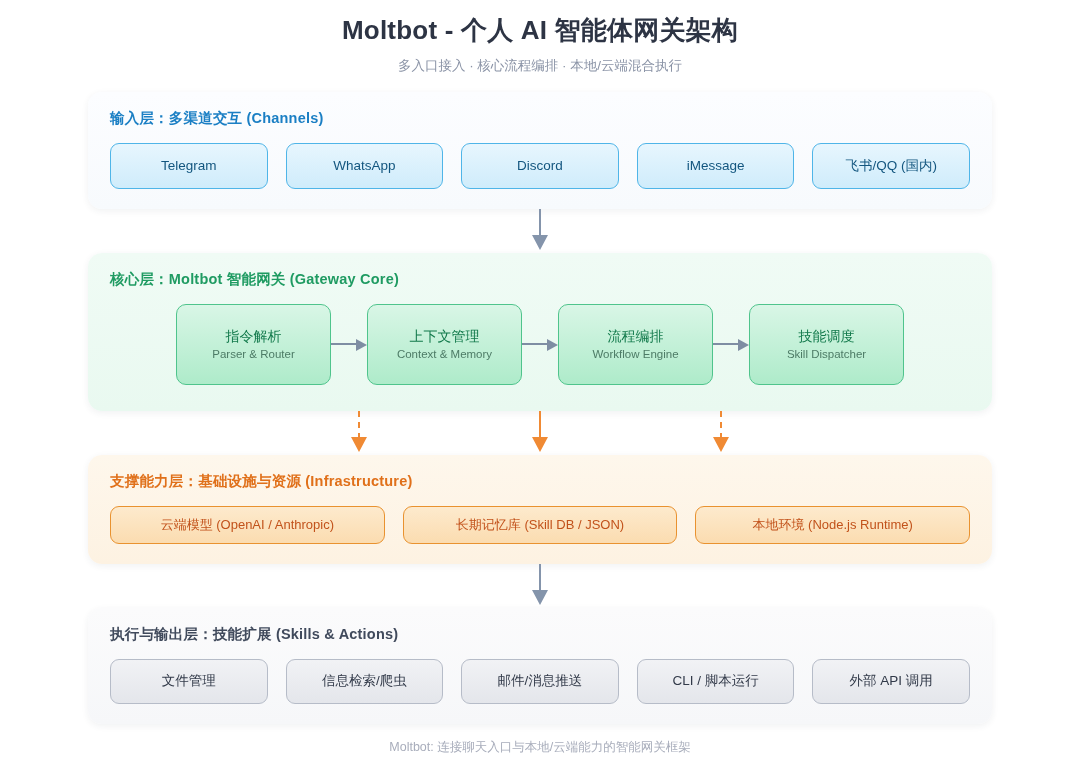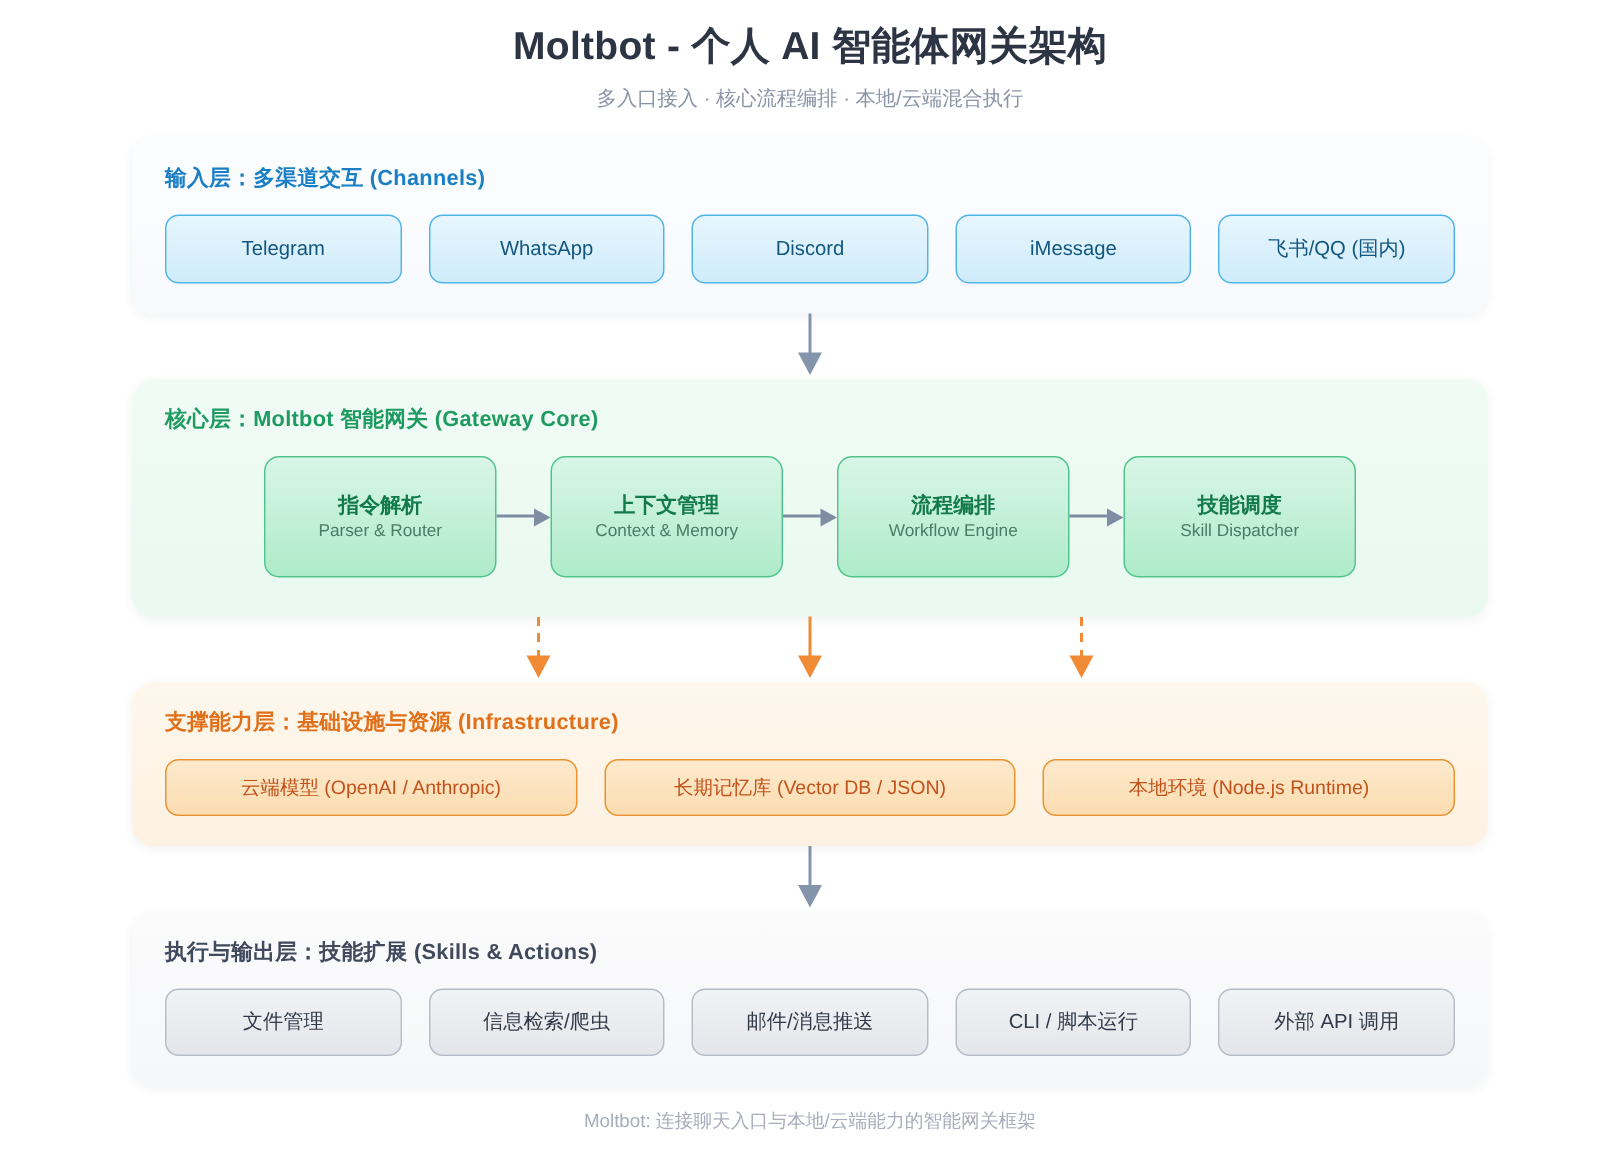--- a/index.html
+++ b/index.html
@@ -105,21 +105,21 @@
     border: 1.6px solid #4fc48c;
     background: linear-gradient(180deg,#d9f6e6 0%,#aeebca 100%);
     display: flex;
     flex-direction: column;
     align-items: center;
     justify-content: center;
     gap: 2px;
   }
   .core-box .cn {
     font-size: 14px;
-    font-weight: bold;
+    font-weight: normal;
     color: #137a4c;
   }
   .core-box .en {
     font-size: 11.5px;
     color: #4d7b66;
   }
   .core-arrow {
     flex: 0 0 36px;
     height: 14px;
     position: relative;
@@ -278,21 +278,21 @@
     <div class="v-arrow orange-dashed" style="left:70%;">
       <div class="stem"></div>
         <div class="head"></div>
     </div>
   </div>
 
   <div class="layer layer-infra">
     <div class="layer-title">支撑能力层：基础设施与资源 (Infrastructure)</div>
     <div class="chips">
       <div class="chip chip-orange">云端模型 (OpenAI / Anthropic)</div>
-      <div class="chip chip-orange">长期记忆库 (Vector DB / JSON)</div>
+      <div class="chip chip-orange">长期记忆库 (Skill DB / JSON)</div>
       <div class="chip chip-orange">本地环境 (Node.js Runtime)</div>
     </div>
   </div>
 
   <div class="connector">
     <div class="v-arrow gray" style="left:50%;">
       <div class="stem"></div>
         <div class="head"></div>
     </div>
   </div>

